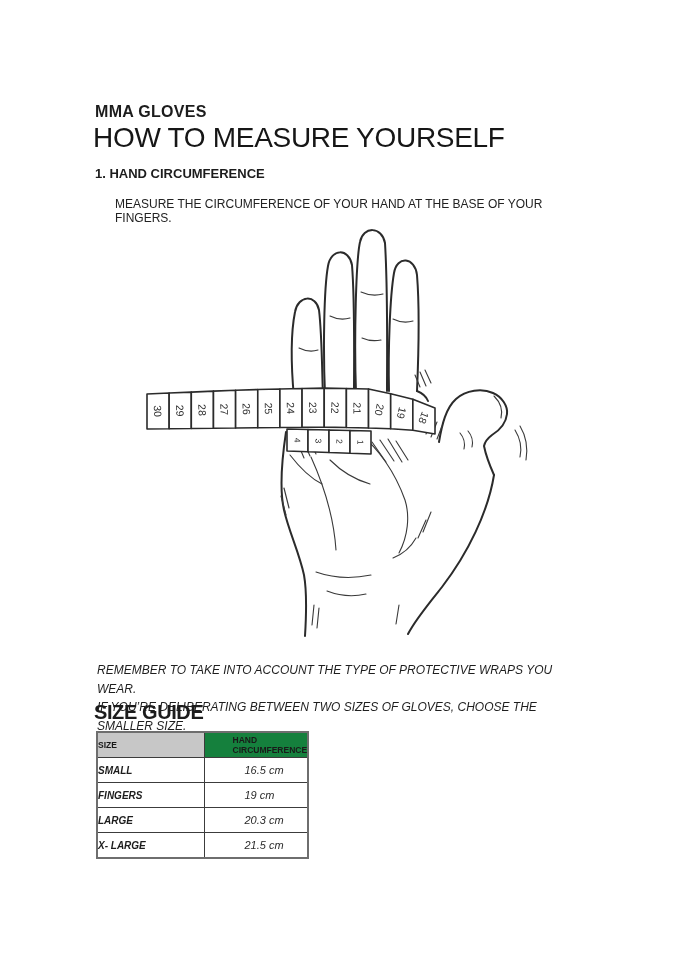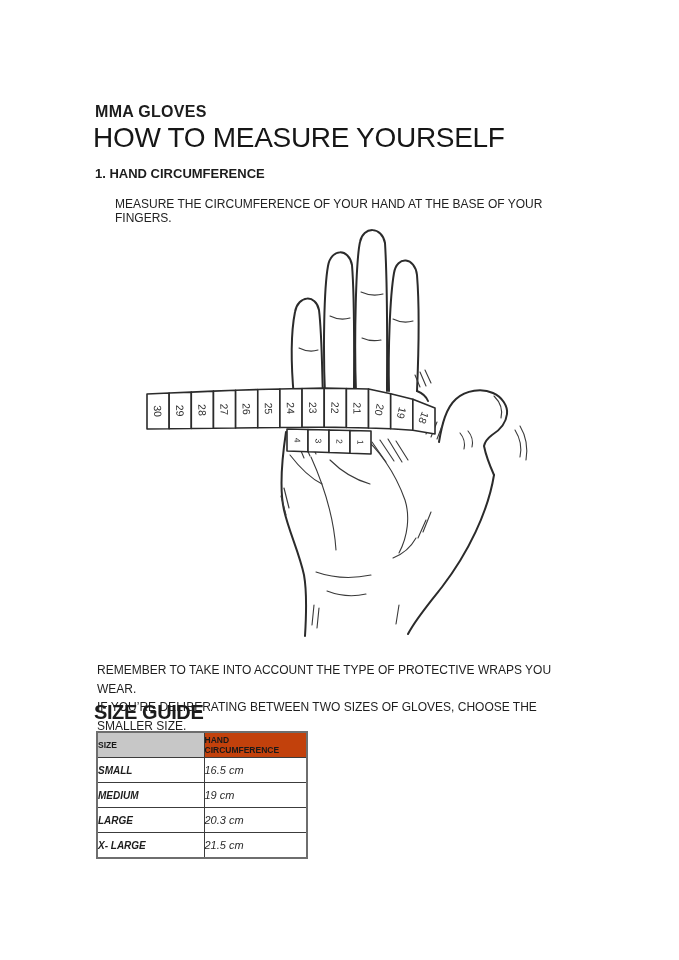--- a/index.html
+++ b/index.html
@@ -5,31 +5,31 @@
   html,body{margin:0;padding:0;background:#fff;}
   .page{
     position:relative;width:582px;height:960px;background:#ffffff;
     font-family:"Liberation Sans",sans-serif;color:#1c1c1c;overflow:hidden;border-radius:29px;
   }
   .abs{position:absolute;}
   .brand{left:95px;top:103px;font-size:16px;font-weight:bold;letter-spacing:.3px;}
   .title{left:93px;top:122px;font-size:28px;font-weight:400;letter-spacing:-.3px;color:#161616;}
   .sec-heading{left:95px;top:166px;font-size:13px;font-weight:bold;}
   .instruction{left:97px;top:197px;font-size:12px;color:#222;margin-left:18px;}
-  .notes{left:97px;top:661px;font-size:12px;line-height:18.5px;color:#1e1e1e;}
+  .notes{left:97px;top:661px;font-size:12px;line-height:18.5px;color:#1e1e1e;font-style:italic;}
   .size-guide-heading{left:94px;top:701px;font-size:20px;font-weight:bold;letter-spacing:-.4px;}
   .illustration{left:90px;top:220px;width:470px;height:440px;}
 
   .size-table{left:96px;top:731px;border-collapse:collapse;table-layout:fixed;background:#fff;}
   .size-table{border:2px solid #6e6e6e;}
   .size-table th,.size-table td{border:1px solid #3c3c3c;text-align:left;vertical-align:middle;padding:0;}
   .size-table th{height:24px;font-size:8.5px;font-weight:bold;color:#191919;}
   .size-table td{height:24px;font-style:italic;}
   .size-table td.size-cell{font-size:10px;font-weight:bold;color:#1d1d1d;}
-  .size-table td.circ-cell{font-size:11px;font-weight:400;color:#2b2b2b;}
+  .size-table td.circ-cell{font-size:11px;font-weight:400;color:#2b2b2b;padding-left:40px;}
   .col-size{width:107px;}
   .col-circ{width:103px;}
 
   .hand-stroke{fill:none;stroke:#2b2b2b;stroke-width:2;stroke-linecap:round;stroke-linejoin:round;}
   .hand-thin{fill:none;stroke:#3a3a3a;stroke-width:1.1;stroke-linecap:round;}
   .tape-seg{fill:#ffffff;stroke:#2b2b2b;stroke-width:1.6;stroke-linejoin:round;}
   .tape-num{font-family:"Liberation Sans",sans-serif;font-size:10.5px;fill:#2e2e2e;}
   .tape-num-sm{font-family:"Liberation Sans",sans-serif;font-size:8.5px;fill:#2e2e2e;}
 </style>
 </head>
@@ -150,30 +150,30 @@
   <div class="abs size-guide-heading">SIZE GUIDE</div>
 
   <table class="abs size-table">
     <colgroup>
         <col class="col-size">
         <col class="col-circ">
       </colgroup>
     <thead>
       <tr>
         <th style="background: rgb(199, 199, 199);">SIZE</th>
-        <th style="background: #c2410c;">HAND CIRCUMFERENCE</th>
+        <th style="background: #15803d; padding-left: 28px;">HAND CIRCUMFERENCE</th>
       </tr>
     </thead>
     <tbody id="size-table-body">
         <tr>
           <td class="size-cell">SMALL</td>
           <td class="circ-cell">16.5 cm</td>
         </tr>
         <tr>
-          <td class="size-cell">MEDIUM</td>
+          <td class="size-cell">FINGERS</td>
           <td class="circ-cell">19 cm</td>
         </tr>
         <tr>
           <td class="size-cell">LARGE</td>
           <td class="circ-cell">20.3 cm</td>
         </tr>
         <tr>
           <td class="size-cell">X- LARGE</td>
           <td class="circ-cell">21.5 cm</td>
         </tr>

